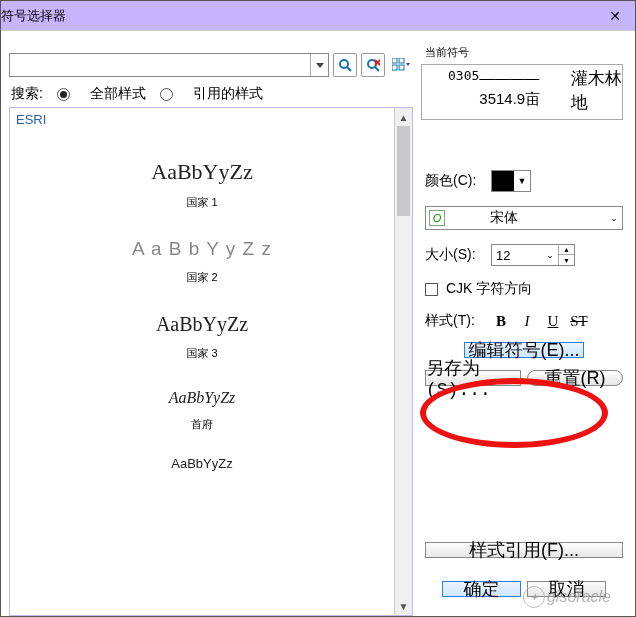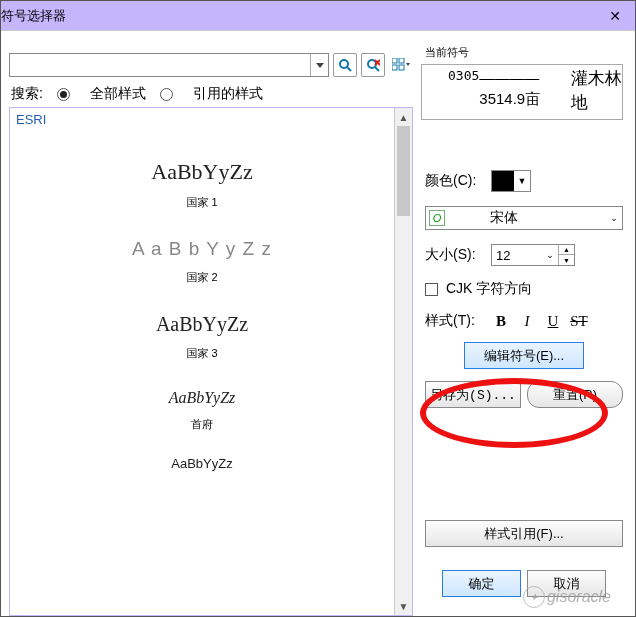--- a/index.html
+++ b/index.html
@@ -43,21 +43,21 @@
 .sizecombo { display:flex; align-items:center; border:1px solid #888; height:22px; width:84px; background:#fff;}
 .sizeval { flex:1; padding:0 4px; font-size:13px;}
 .spin { width:16px; display:flex; flex-direction:column; border-left:1px solid #aaa;}
 .spin div{height:10px; display:flex; align-items:center; justify-content:center; font-size:7px; border-bottom:1px solid #aaa;}
 .stylebtns { display:flex; gap:6px; }
 .stylebtns span { width:20px; text-align:center; font-family:"Times New Roman",serif; font-weight:bold; font-size:15px;}
 .stylebtns .i { font-style:italic; font-weight:normal;}
 .stylebtns .u { text-decoration:underline; font-weight:normal;}
 .stylebtns .s { text-decoration:line-through; font-weight:normal;}
 .checkbox { width:13px; height:13px; border:1px solid #555; display:inline-block; margin-right:4px; vertical-align:middle;}
-.btn { height:27px; border:1px solid #888; background:linear-gradient(#fdfdfd,#e6e6e6); font-size:13px; display:flex; align-items:center; justify-content:center; }
+.btn { height:16px; border:1px solid #888; background:linear-gradient(#fdfdfd,#e6e6e6); font-size:18px; display:flex; align-items:center; justify-content:center; }
 .btn.hl { border:1px solid #2a7de1; background:linear-gradient(#eaf4ff,#cfe7ff); }
 .btnrow { display:flex; gap:6px; padding:0 4px; }
 .redoval { position:absolute; border:6px solid #e11; border-radius:50%; pointer-events:none; }
 .bottom { margin-top:auto; display:flex; flex-direction:column; gap:6px; padding:0 4px 2px 4px; }
 .watermark { position:absolute; right:16px; bottom:8px; font-size:16px; color:#999; font-style:italic; opacity:0.75; display:flex; align-items:center; gap:2px;}
 .wmcir { width:22px;height:22px;border:1px solid #aaa;border-radius:50%;display:flex;align-items:center;justify-content:center;font-size:11px;}
 </style>
 </head>
 <body>
 

